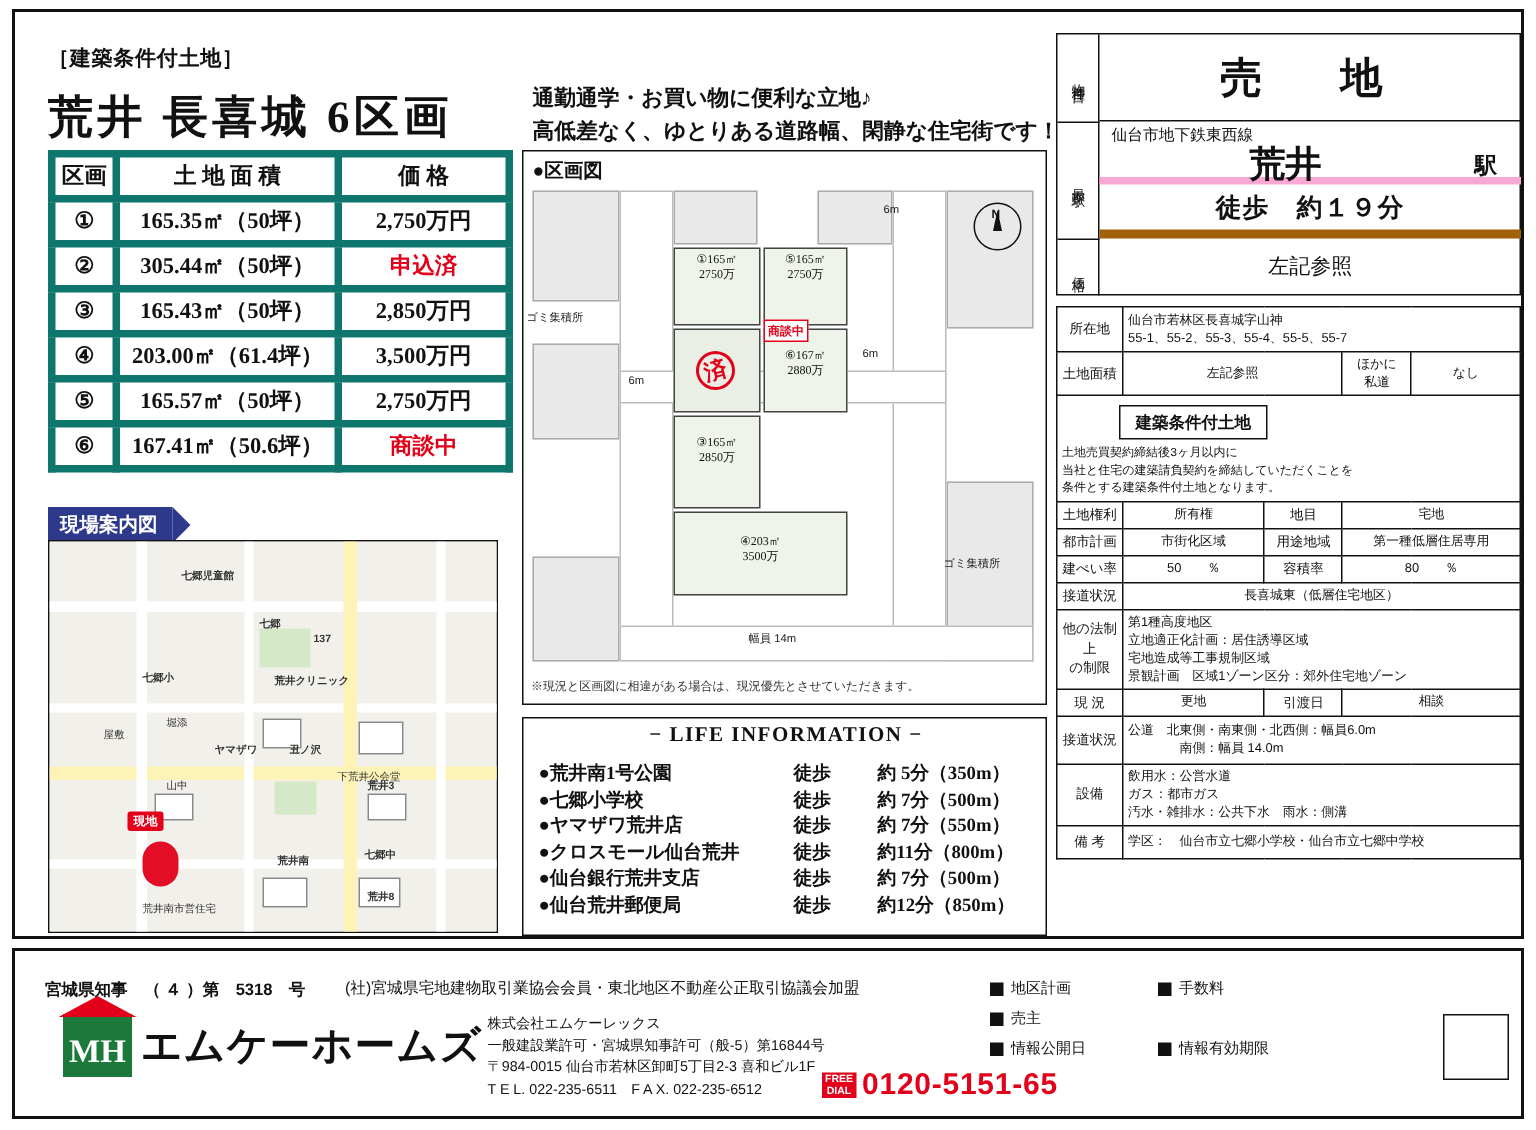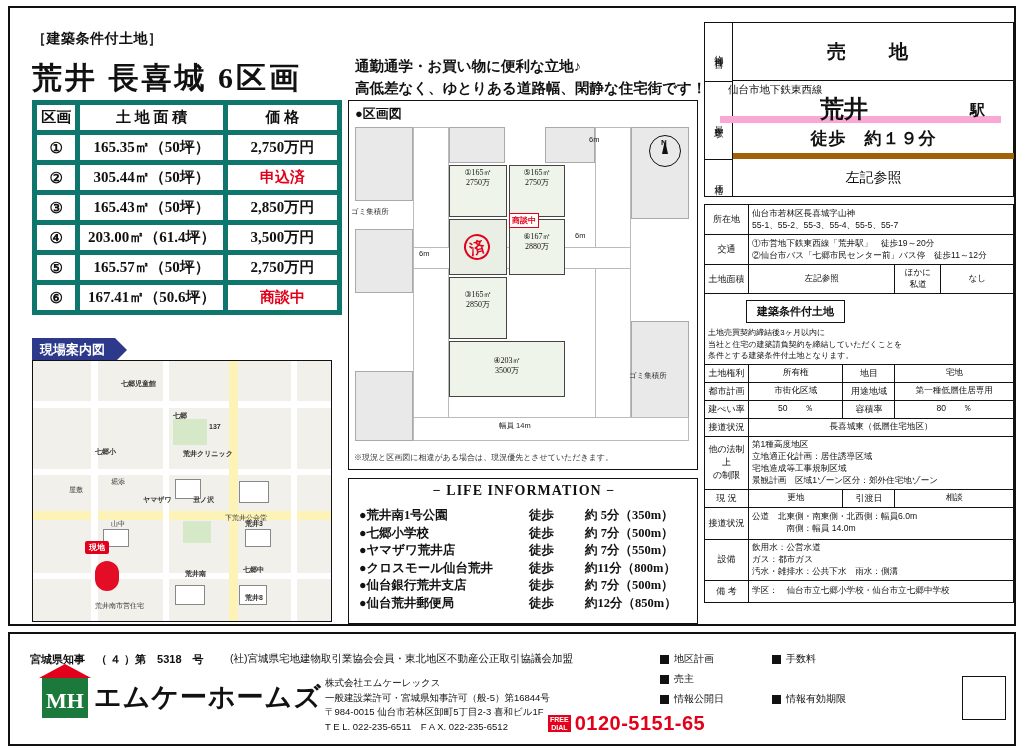--- a/index.html
+++ b/index.html
@@ -147,21 +147,21 @@
   .rhead {
     position:absolute; left:694px; top:14px; width:310px; height:175px;
     border:1px solid #111;
   }
   .vlabel {
     position:absolute; left:0; top:0; width:28px; height:100%;
     border-right:1px solid #111; font-size:9px; text-align:center;
     display:flex; align-items:center; justify-content:center;
   }
   .vlabel span { writing-mode:vertical-rl; letter-spacing:2px; }
-  .uriti { font-size:19px; font-weight:bold; letter-spacing:12px; font-family:"Liberation Serif", serif; }
+  .uriti { font-size:28px; font-weight:bold; letter-spacing:12px; font-family:"Liberation Serif", serif; }
   .stn-sub { font-size:10.5px; }
   .stn-main { font-size:24px; font-weight:bold; font-family:"Liberation Serif", serif; }
   .stn-eki { font-size:15px; font-weight:bold; }
   .walk { font-size:17px; font-weight:bold; letter-spacing:1px; font-family:"Liberation Serif", serif; }
   .sakiref { font-size:14px; font-family:"Liberation Serif", serif; }
 
   table.det {
     position:absolute; left:694px; top:196px; width:310px;
     border-collapse:collapse; font-size:8.6px;
   }
@@ -404,21 +404,21 @@
       <div class="vlabel" style="height:58px;top:0;">
         <span>物件種目</span>
       </div>
       <div style="position:absolute;left:28px;top:0;width:281px;height:58px;border-bottom:1px solid #111;display:flex;align-items:center;justify-content:center;">
         <span class="uriti">売　地</span>
       </div>
 
       <div class="vlabel" style="top:58px;height:78px;border-top:1px solid #111;">
         <span>最寄駅</span>
       </div>
-      <div style="position:absolute;left:15px;top:58px;width:281px;height:42px;border-bottom:7px solid #f9a8d4;">
+      <div style="position:absolute;left:28px;top:58px;width:281px;height:42px;border-bottom:5px solid #f9a8d4;">
         <div class="stn-sub" style="position:absolute;left:8px;top:2px;">仙台市地下鉄東西線</div>
         <div class="stn-main" style="position:absolute;left:100px;top:12px;">荒井</div>
         <div class="stn-eki" style="position:absolute;right:16px;top:20px;">駅</div>
       </div>
       <div style="position:absolute;left:28px;top:100px;width:281px;height:36px;border-bottom:6px solid #a16207;display:flex;align-items:center;justify-content:center;">
         <span class="walk">徒歩　約１９分</span>
       </div>
 
       <div class="vlabel" style="top:136px;height:38px;border-top:1px solid #111;">
         <span>価格</span>
@@ -429,25 +429,20 @@
     </div>
 
     <table class="det">
       <tbody>
           <tr>
         <td class="lab" rowspan="1">所在地</td>
         <td colspan="4" style="white-space:pre-line;height:30px;">仙台市若林区長喜城字山神
 55-1、55-2、55-3、55-4、55-5、55-7</td>
       </tr>
       <tr>
-        <td class="lab">交通</td>
-        <td colspan="4" style="white-space:pre-line;height:30px;">①市営地下鉄東西線「荒井駅」　徒歩19～20分
-②仙台市バス「七郷市民センター前」バス停　徒歩11～12分</td>
-      </tr>
-      <tr>
         <td class="lab">土地面積</td>
         <td colspan="2" style="text-align:center;height:26px;">左記参照</td>
         <td style="text-align:center;white-space:pre-line;width:46px;">ほかに
 私道</td>
         <td style="text-align:center;">なし</td>
       </tr>
       <tr>
         <td colspan="5" style="height:66px;">
           <div class="kenchiku-box">建築条件付土地</div>
           <div class="note-sm" style="white-space:pre-line;font-family:Liberation Mono, monospace;">土地売買契約締結後3ヶ月以内に

